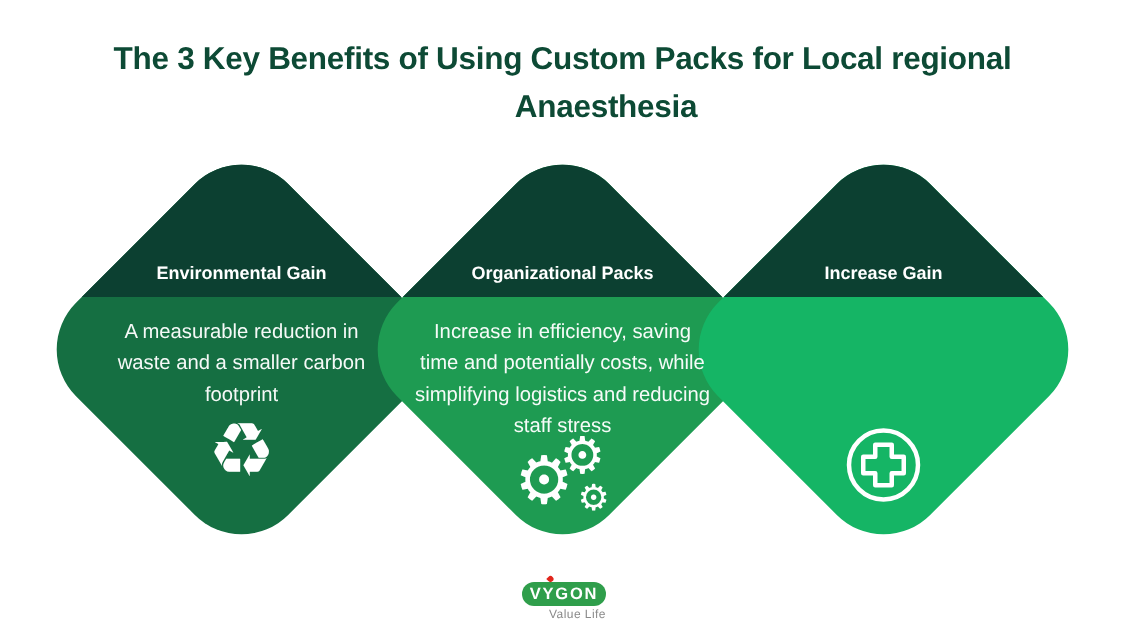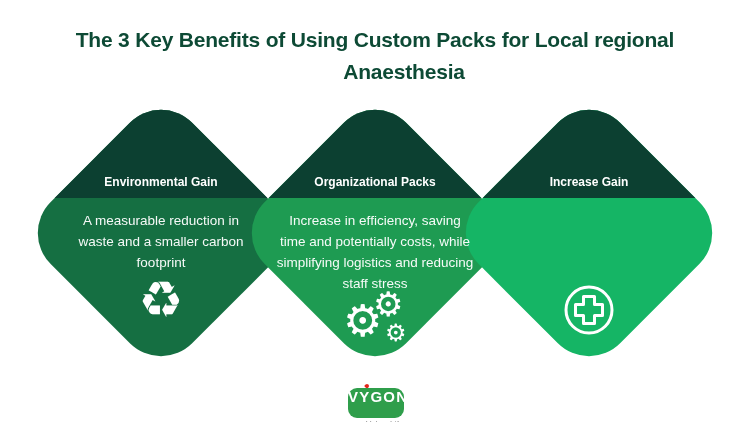--- a/index.html
+++ b/index.html
@@ -46,23 +46,23 @@
                 width:92px; height:66px; }
   .icon-gears span { position:absolute; color:#ffffff; line-height:1; }
   .gear-lg { left:14px; top:12px; font-size:44px; }
   .gear-md { left:44px; top:0;    font-size:34px; }
   .gear-sm { left:56px; top:34px; font-size:24px; }
   .icon-cross { position:absolute; top:193px; left:50%; transform:translateX(-50%);
                 width:52px; height:52px; }
 
   
   .logo { position:absolute; left:348px; top:388px; width:56px; }
-  .logo-pill { position:relative; width:56px; height:30px; border-radius:9px;
+  .logo-pill { position:relative; width:56px; height:16px; border-radius:9px;
                background:var(--brand-color,#2f9e4b); color:#ffffff; text-align:center;
-               font-size:15px; font-weight:bold; letter-spacing:1.2px; line-height:17px; }
+               font-size:11px; font-weight:bold; letter-spacing:1.2px; line-height:17px; }
   .logo-dot { position:absolute; left:17px; top:-4px; width:4px; height:4px;
               border-radius:50% 50% 50% 0; background:var(--accent-color,#e1251b);
               transform:rotate(45deg); }
   .logo-tagline { margin-top:1px; font-size:8px; color:#8a8a8a; text-align:right;
                   letter-spacing:0.3px; }
 </style>
 </head>
 <body style="--title-color: #0d4a35; --brand-color: #2f9e4b; --accent-color: #e1251b;">
 
 <div class="canvas">

